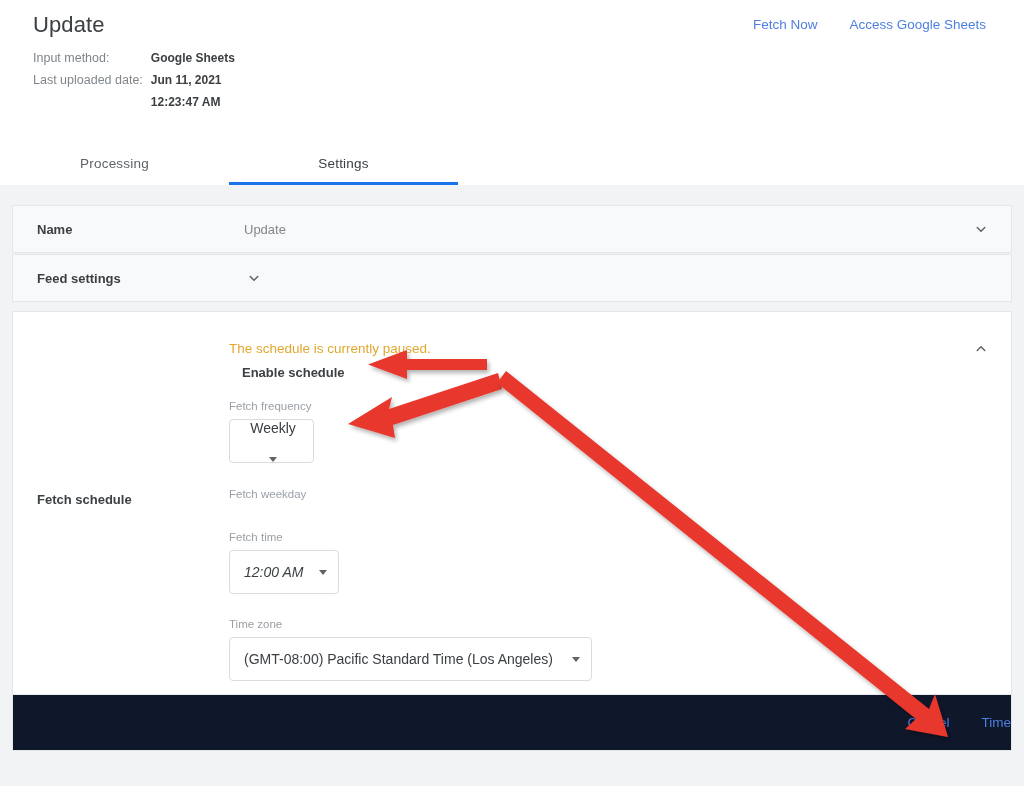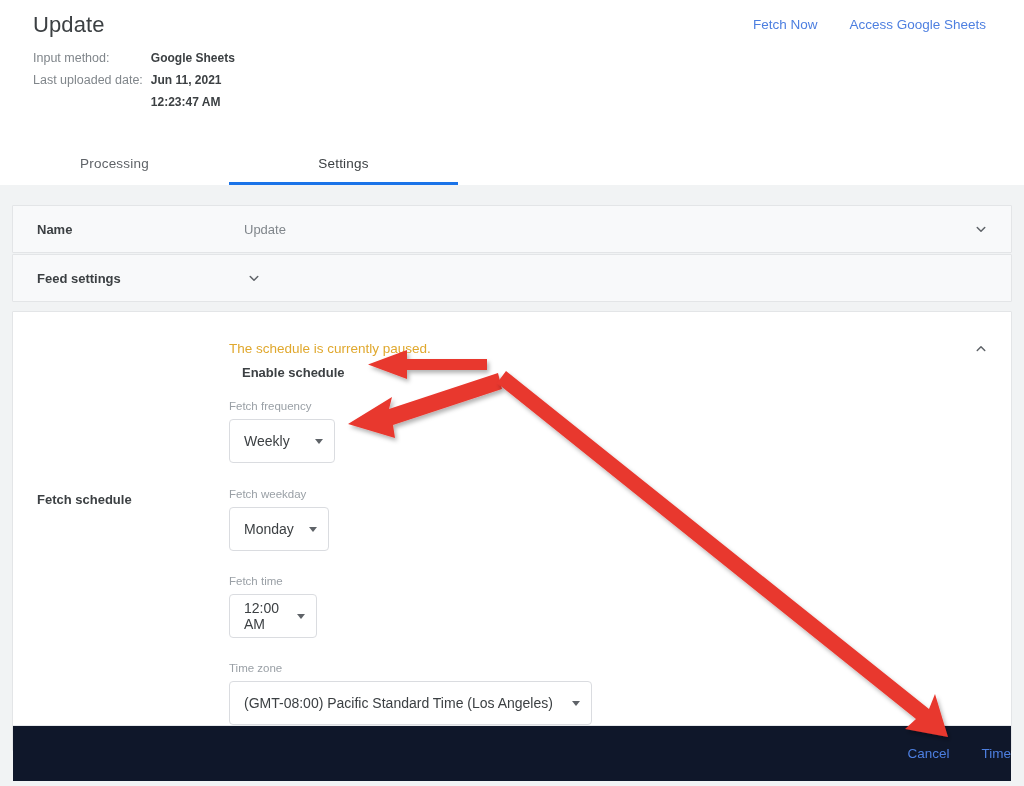--- a/index.html
+++ b/index.html
@@ -238,23 +238,23 @@
     border-radius: 4px;
     background: #fff;
     height: 44px;
     box-sizing: border-box;
     padding: 0 11px 0 14px;
     font-size: 14px;
     color: #3c4043;
     cursor: pointer;
     gap: 8px;
   }
-  .select-box.w-weekly { width: 106px; }
+  .select-box.w-weekly { width: 85px; flex-direction: column; }
   .select-box.w-weekday { width: 100px; }
-  .select-box.w-time { width: 88px; }
+  .select-box.w-time { width: 110px; font-style: italic; }
   .select-box.w-tz { width: 363px; }
   .caret {
     width: 0;
     height: 0;
     border-left: 4.5px solid transparent;
     border-right: 4.5px solid transparent;
     border-top: 5px solid #5f6368;
     flex-shrink: 0;
   }
 
@@ -366,24 +366,20 @@
         <div class="field-group">
           <div class="field-label">Fetch frequency</div>
           <div class="select-box w-weekly">
             <span>Weekly</span>
             <span class="caret"></span>
           </div>
         </div>
 
         <div class="field-group" style="padding-top:25px;">
           <div class="field-label">Fetch weekday</div>
-          <div class="select-box w-weekday">
-            <span>Monday</span>
-            <span class="caret"></span>
-          </div>
         </div>
 
         <div class="field-group" style="padding-top:24px;">
           <div class="field-label">Fetch time</div>
           <div class="select-box w-time">
             <span>12:00 AM</span>
             <span class="caret"></span>
           </div>
         </div>
 

